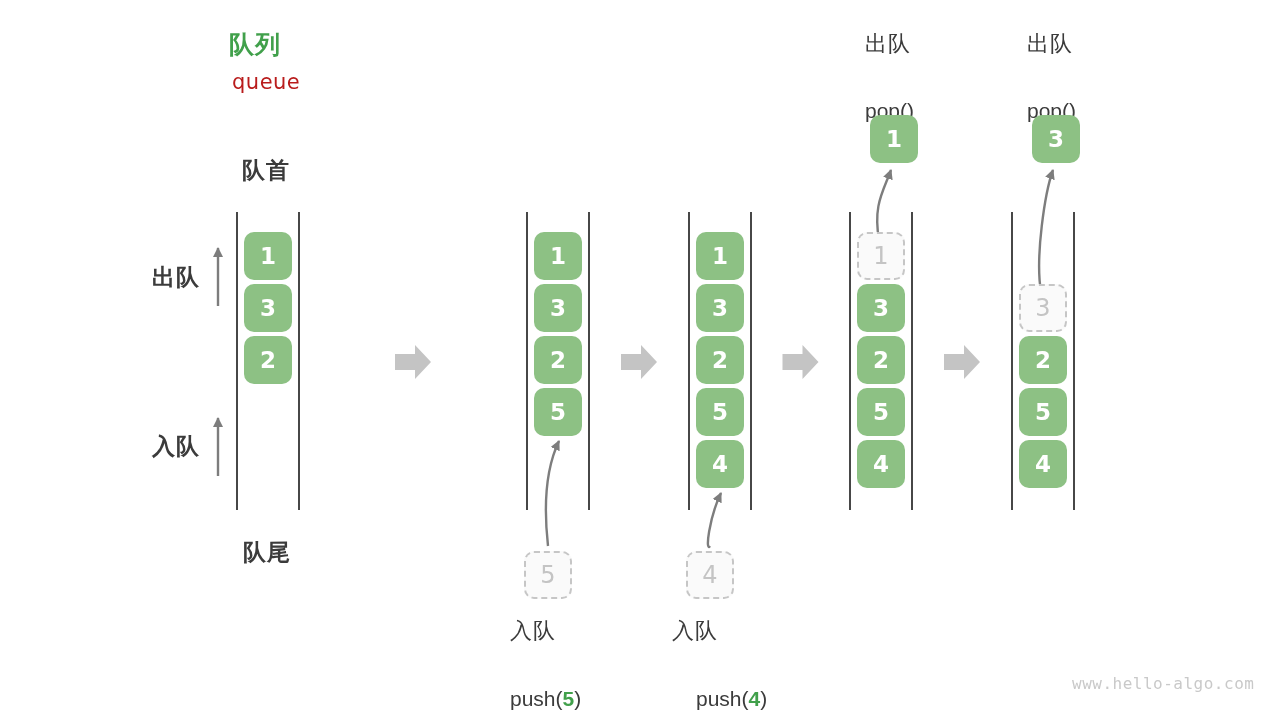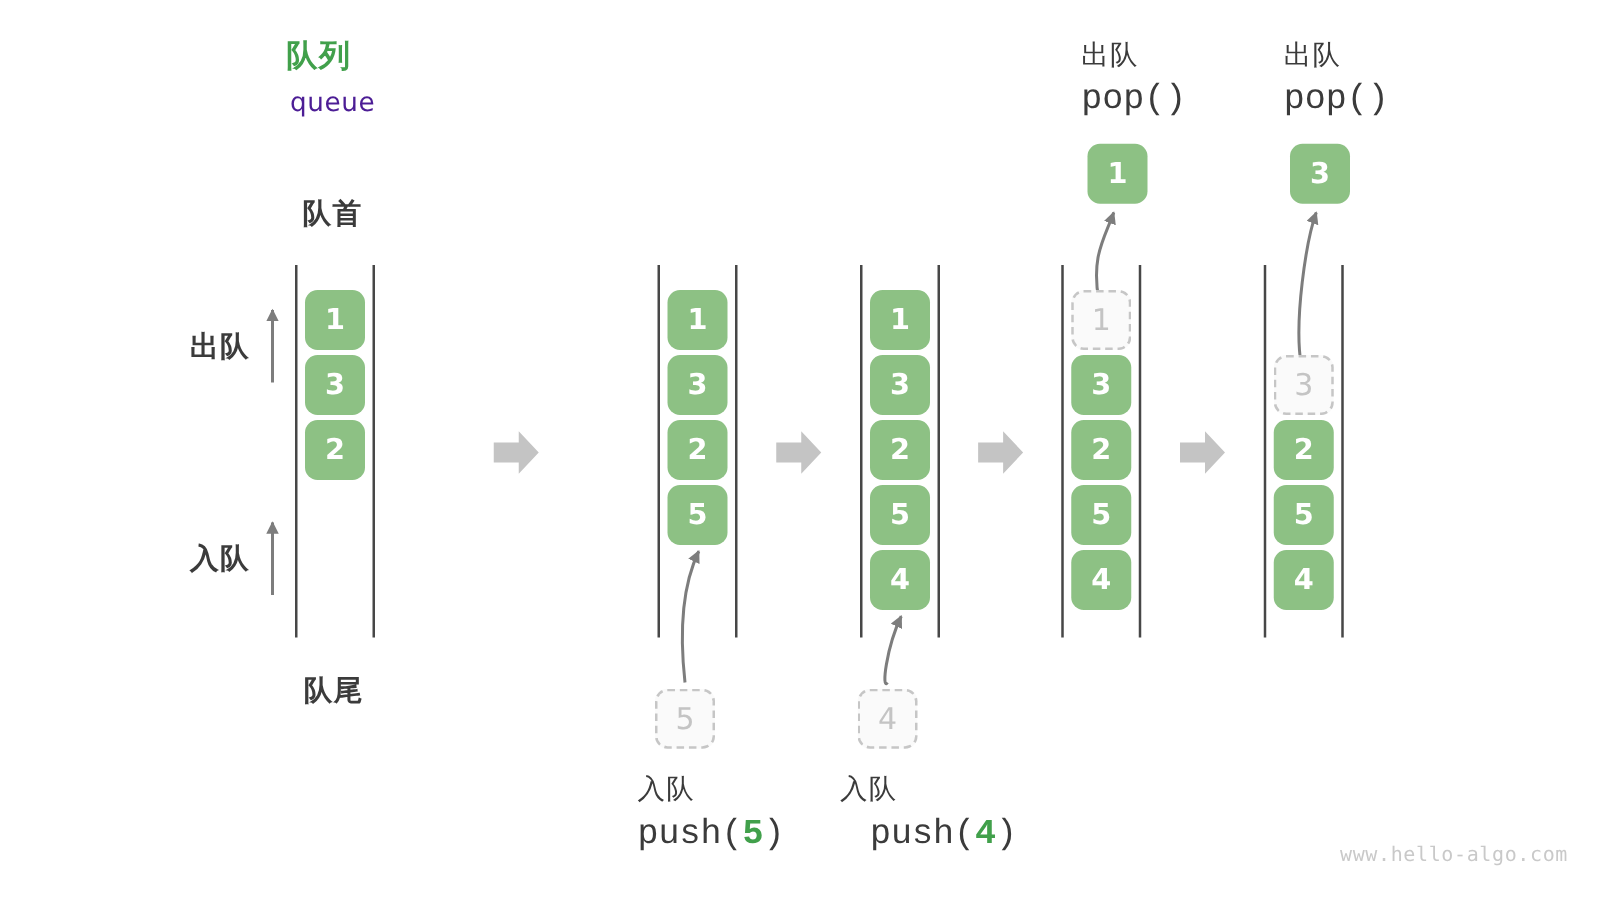--- a/index.html
+++ b/index.html
@@ -4,22 +4,22 @@
 <style>
   html,body{margin:0;padding:0;background:#ffffff;}
   #canvas{
     position:relative;width:1280px;height:720px;background:#ffffff;overflow:hidden;
     font-family:"DejaVu Sans","Liberation Sans",sans-serif;
   }
   .abs{position:absolute;}
   .cjk{color:var(--text-dark);font-size:23px;font-weight:bold;letter-spacing:1px;white-space:nowrap;}
   .cjk-reg{color:var(--text-dark);font-size:22px;font-weight:normal;letter-spacing:1px;white-space:nowrap;}
   .title-zh{color:var(--accent-green);font-size:25px;font-weight:bold;letter-spacing:1px;}
-  .title-en{color:#4c1d95;font-size:21px;letter-spacing:0.5px;}
-  .code{font-family:Liberation Mono, monospace;font-size:28px;color:var(--text-dark);white-space:nowrap;}
+  .title-en{color:#b91c1c;font-size:21px;letter-spacing:0.5px;}
+  .code{font-family:Liberation Sans, sans-serif;font-size:21px;color:var(--text-dark);white-space:nowrap;margin-top:35px;}
   .code .arg{color:var(--accent-green);font-weight:bold;}
   .vline{position:absolute;width:2px;background:var(--wall-dark);}
   .qbox{
     position:absolute;width:48px;height:48px;border-radius:10px;box-sizing:border-box;
     background:var(--item-green);color:#ffffff;font-size:23px;font-weight:bold;
     display:flex;align-items:center;justify-content:center;
   }
   .qbox.ghost{
     background:#fafafa;border:2px dashed var(--ghost-border);
     color:var(--ghost-text);font-weight:normal;font-size:24px;

